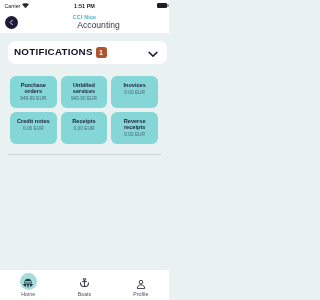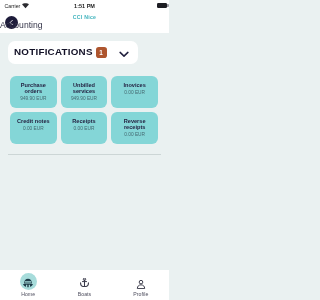--- a/index.html
+++ b/index.html
@@ -13,24 +13,24 @@
   .sb-wifi { position:absolute; left:22px; top:3px; line-height:0; display:block; }
   svg { display:block; }
   .sb-time { position:absolute; left:0; right:0; top:3px; text-align:center; font-size:5.5px; font-weight:bold; color:#222;}
   .sb-batt { position:absolute; right:2.5px; top:3px; width:9.5px; height:5px; border-radius:1.2px; background:#1e1e24; }
   .sb-batt:after { content:""; position:absolute; right:-2px; top:1.4px; width:1.3px; height:2.2px; border-radius:0 1px 1px 0; background:#9a9aa2; }
 
   
   .navbar { position:absolute; top:13px; left:0; width:169px; height:20px; background:#fff; }
   .backbtn { position:absolute; left:5px; top:3px; width:13px; height:13px; border-radius:50%; background:#1d1b3a; display:flex; align-items:center; justify-content:center;}
   .nav-sub { position:absolute; left:0; right:0; top:1px; text-align:center; font-size:5.2px; font-weight:bold; color:#3fb3bd; letter-spacing:.25px; line-height:6px;}
-  .nav-title { position:absolute; left:0; right:8px; top:7px; text-align:left; font-size:8.6px; color:#36364a; }
+  .nav-title { position:absolute; left:0; right:8px; top:7px; text-align:center; font-size:8.6px; color:#36364a;padding-left:36px; }
 
   
-  .notif { position:absolute; left:7.5px; top:41px; width:130px; height:23px; background:#fff; border-radius:7px; }
+  .notif { position:absolute; left:7.5px; top:41px; width:159px; height:23px; background:#fff; border-radius:7px; }
   .notif-label { position:absolute; left:6.5px; top:5.6px; line-height:10px; font-size:9.8px; font-weight:bold; color:#121026; letter-spacing:0.25px;}
   .badge { position:absolute; left:88px; top:5.8px; width:11px; height:11px; border-radius:2.8px; background:#ae552e; color:#fff; font-size:6.4px; font-weight:bold; display:flex;align-items:center;justify-content:center;}
   .chev { position:absolute; right:8.5px; top:10px; line-height:0; }
 
   
   .grid { position:absolute; left:10px; top:76px; width:148px; display:flex; flex-wrap:wrap; gap:4px 4px; }
   .card { width:46.66px; height:32px; border-radius:6px; background:#84d6d7; display:flex; flex-direction:column; align-items:center; justify-content:flex-start; padding-top:6px; }
   .card-title { font-size:5.6px; font-weight:bold; color:#242242; text-align:center; line-height:6.4px; width:44px; }
   .card-amt { font-size:4.8px; color:#456a72; margin-top:1.2px; }
 

